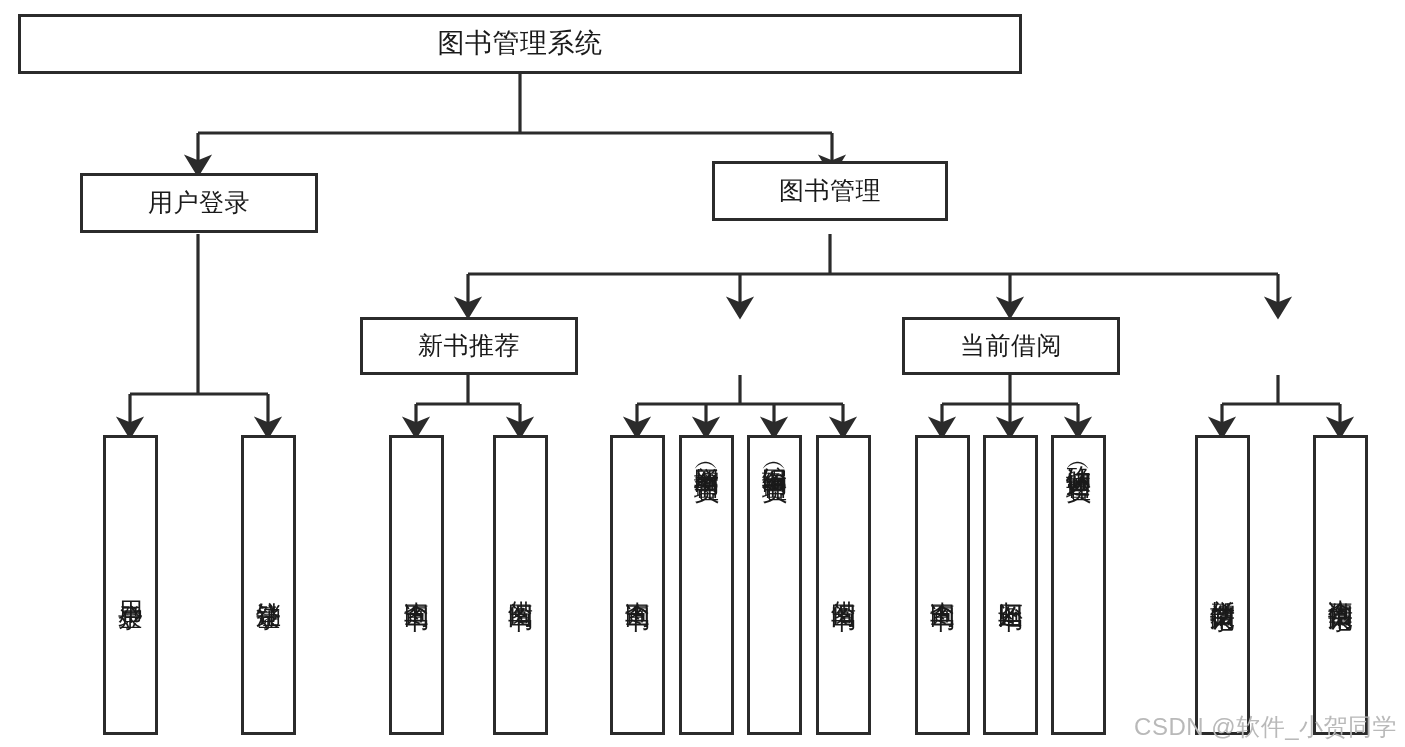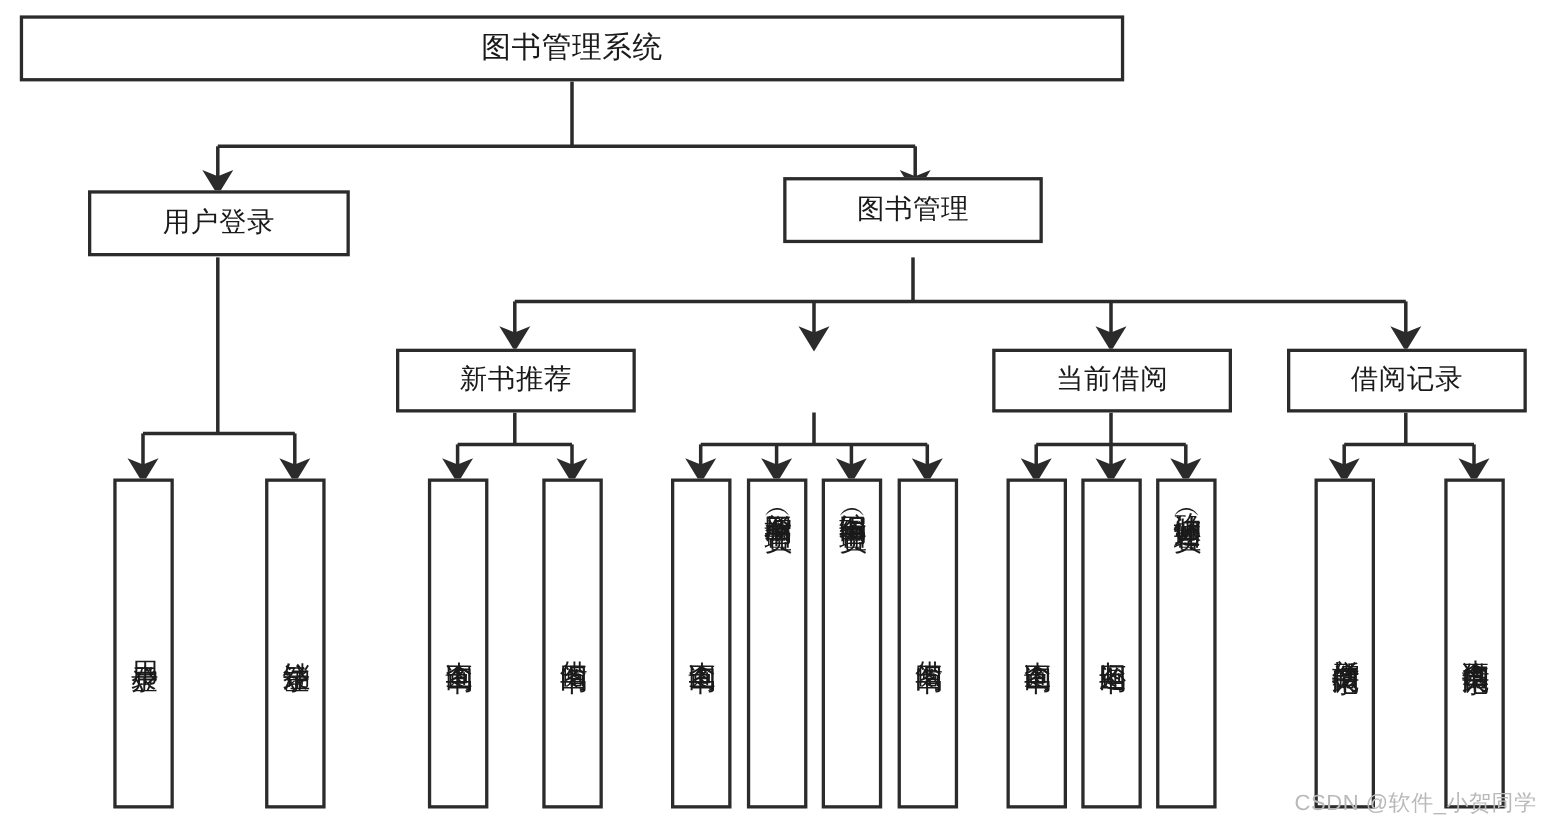--- a/index.html
+++ b/index.html
@@ -62,21 +62,21 @@
     line-height: 1;
   }
   .node.v.mid {
     align-items: center;
     padding-top: 0;
   }
   .watermark {
     position: absolute;
     right: 8px;
     bottom: 4px;
-    font-size: 20px;
+    font-size: 24px;
     color: #b9b9b9;
     letter-spacing: 0.5px;
     z-index: 3;
     white-space: nowrap;
   }
 </style>
 </head>
 <body>
 
 <div id="canvas">
@@ -141,23 +141,20 @@
   <div class="node h" style="left:712px; top:161px; width:236px; height:60px;">
     <span class="lbl">图书管理</span>
   </div>
 
   <div class="node h" style="left:360px; top:317px; width:218px; height:58px;font-family:Liberation Serif, serif;">
     <span class="lbl">新书推荐</span>
   </div>
   <div class="node h" style="left:902px; top:317px; width:218px; height:58px;">
     <span class="lbl">当前借阅</span>
   </div>
-  <div class="node h" style="left:1170px; top:317px; width:218px; height:58px;">
-    <span class="lbl">借阅记录</span>
-  </div>
 
   <div class="node v mid" style="left:103px; top:435px; width:55px; height:300px;">
     <span class="lbl">用户登录</span>
   </div>
   <div class="node v mid" style="left:241px; top:435px; width:55px; height:300px;">
     <span class="lbl">注销登录</span>
   </div>
 
   <div class="node v mid" style="left:389px; top:435px; width:55px; height:300px;">
     <span class="lbl">查询图书</span>

